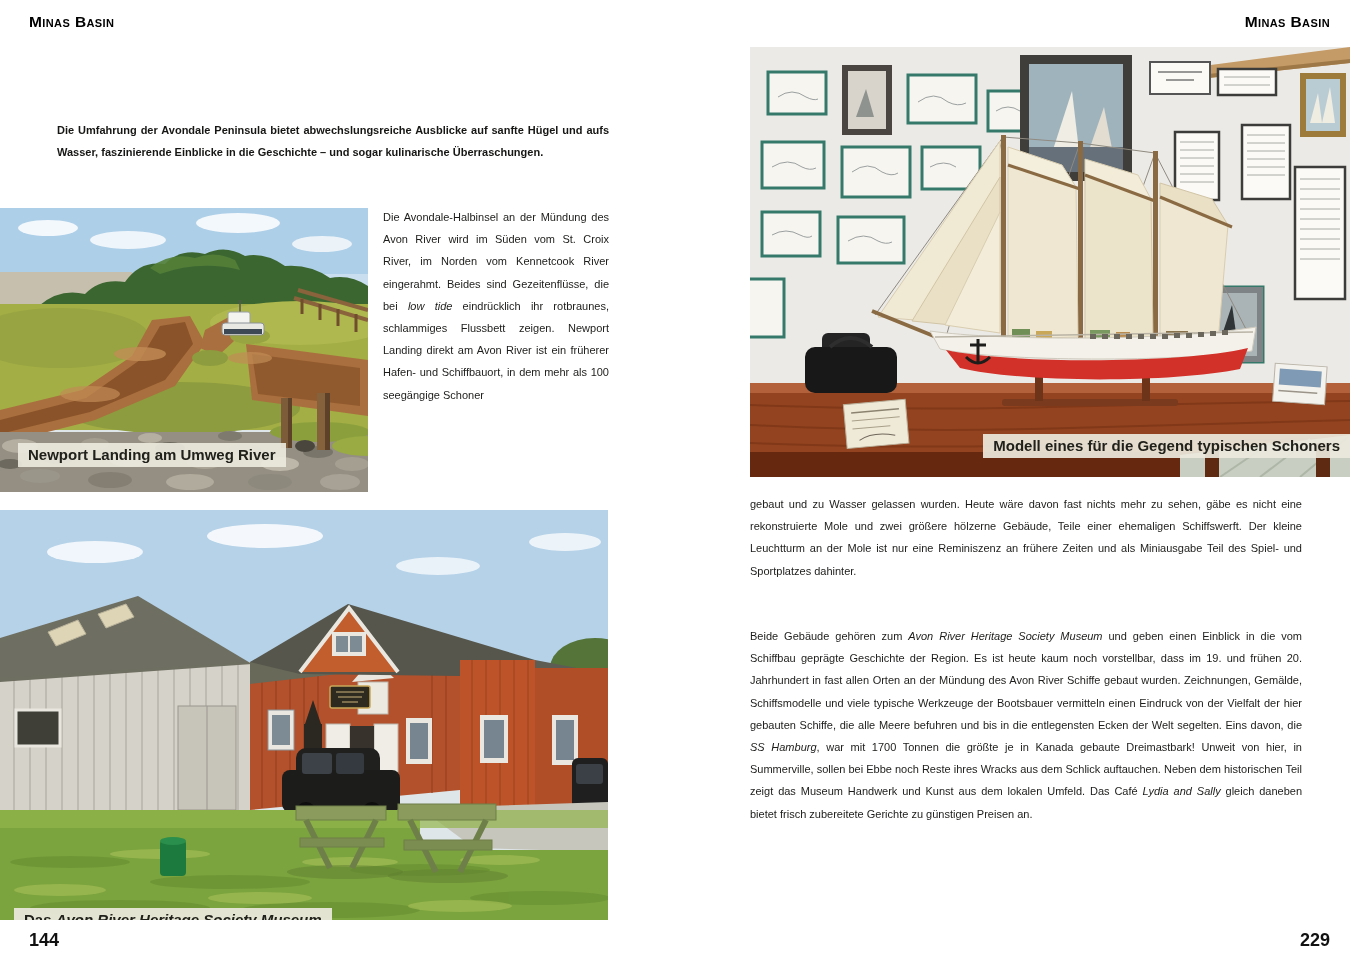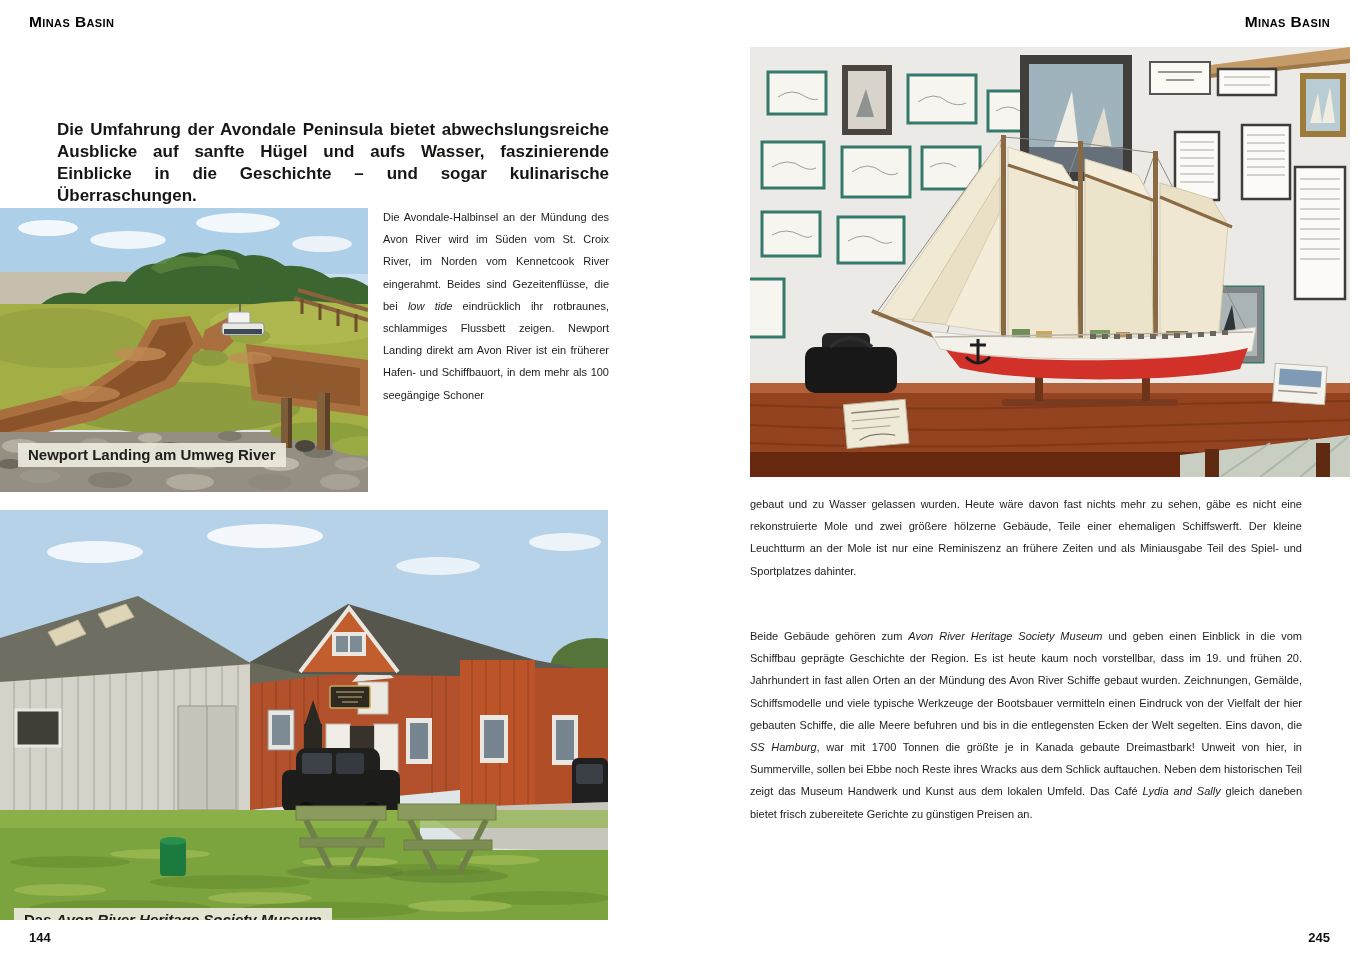--- a/index.html
+++ b/index.html
@@ -15,29 +15,29 @@
   #runhead-right { right:28px; text-align:right; }
 
   .chapter-title {
     position:absolute; left:57px; top:45px; color:#8c8c8a; font-weight:600;
     font-size:24.5px; font-variant:small-caps; letter-spacing:.6px; line-height:30px;
   }
   .chapter-title .l2 { margin-left:45px; }
 
   .intro {
     position:absolute; left:57px; top:119px; width:552px; font-weight:bold;
-    font-size:17px; line-height:22px; text-align:justify; color:#161614;
+    font-size:11px; line-height:22px; text-align:justify; color:#161614;
   }
 
   .bodytext { position:absolute; font-size:11px; line-height:22.2px; text-align:justify; color:#1c1c1a; }
   #body-left { left:383px; top:206px; width:226px; }
   #para1 { left:750px; top:493px; width:552px; }
   #para2 { left:750px; top:625px; width:552px; }
 
-  .pagenum { position:absolute; top:930px; font-weight:bold; font-size:13px; color:#111; }
+  .pagenum { position:absolute; top:930px; font-weight:bold; font-size:18px; color:#111; }
   #pagenum-left  { left:29px; }
   #pagenum-right { right:28px; }
 
   .photo { position:absolute; overflow:hidden; background:#dfe6ea; }
   .photo svg { display:block; }
   #photo-newport { left:0; top:208px; width:368px; height:284px; }
   #photo-museum  { left:0; top:510px; width:608px; height:410px; }
   #photo-schooner{ left:750px; top:47px; width:600px; height:430px; }
 
   .caption {
@@ -497,20 +497,21 @@
         </g>
         <path d="M196,303 C260,317 430,317 498,301 L490,322 C420,336 272,336 210,321 Z" fill="#d23129"></path>
 
         <g stroke="#1d1d1b" stroke-width="3" fill="none">
           <line x1="228" y1="292" x2="228" y2="316"></line>
           <path d="M216,310 q12,12 24,0"></path>
           <line x1="220" y1="298" x2="236" y2="298"></line>
         </g>
       </g>
     </svg>
+    <figcaption class="caption" id="caption-schooner">Modell eines für die Gegend typischen Schoners</figcaption>
   </figure>
 
   <div class="bodytext" id="para1">gebaut und zu Wasser gelassen wurden. Heute wäre davon fast nichts mehr zu sehen, gäbe es nicht eine rekonstruierte Mole und zwei größere hölzerne Gebäude, Teile einer ehemaligen Schiffswerft. Der kleine Leuchtturm an der Mole ist nur eine Reminiszenz an frühere Zeiten und als Miniausgabe Teil des Spiel- und Sportplatzes dahinter.</div>
   <div class="bodytext" id="para2">Beide Gebäude gehören zum <em>Avon River Heritage Society Museum</em> und geben einen Einblick in die vom Schiffbau geprägte Geschichte der Region. Es ist heute kaum noch vorstellbar, dass im 19. und frühen 20. Jahrhundert in fast allen Orten an der Mündung des Avon River Schiffe gebaut wurden. Zeichnungen, Gemälde, Schiffsmodelle und viele typische Werkzeuge der Bootsbauer vermitteln einen Eindruck von der Vielfalt der hier gebauten Schiffe, die alle Meere befuhren und bis in die entlegensten Ecken der Welt segelten. Eins davon, die <em>SS Hamburg</em>, war mit 1700 Tonnen die größte je in Kanada gebaute Dreimastbark! Unweit von hier, in Summerville, sollen bei Ebbe noch Reste ihres Wracks aus dem Schlick auftauchen. Neben dem historischen Teil zeigt das Museum Handwerk und Kunst aus dem lokalen Umfeld. Das Café <em>Lydia and Sally</em> gleich daneben bietet frisch zubereitete Gerichte zu günstigen Preisen an.</div>
 
-  <div class="pagenum" id="pagenum-right">245</div>
+  <div class="pagenum" id="pagenum-right">229</div>
 
 </div>
 
 </body></html>

